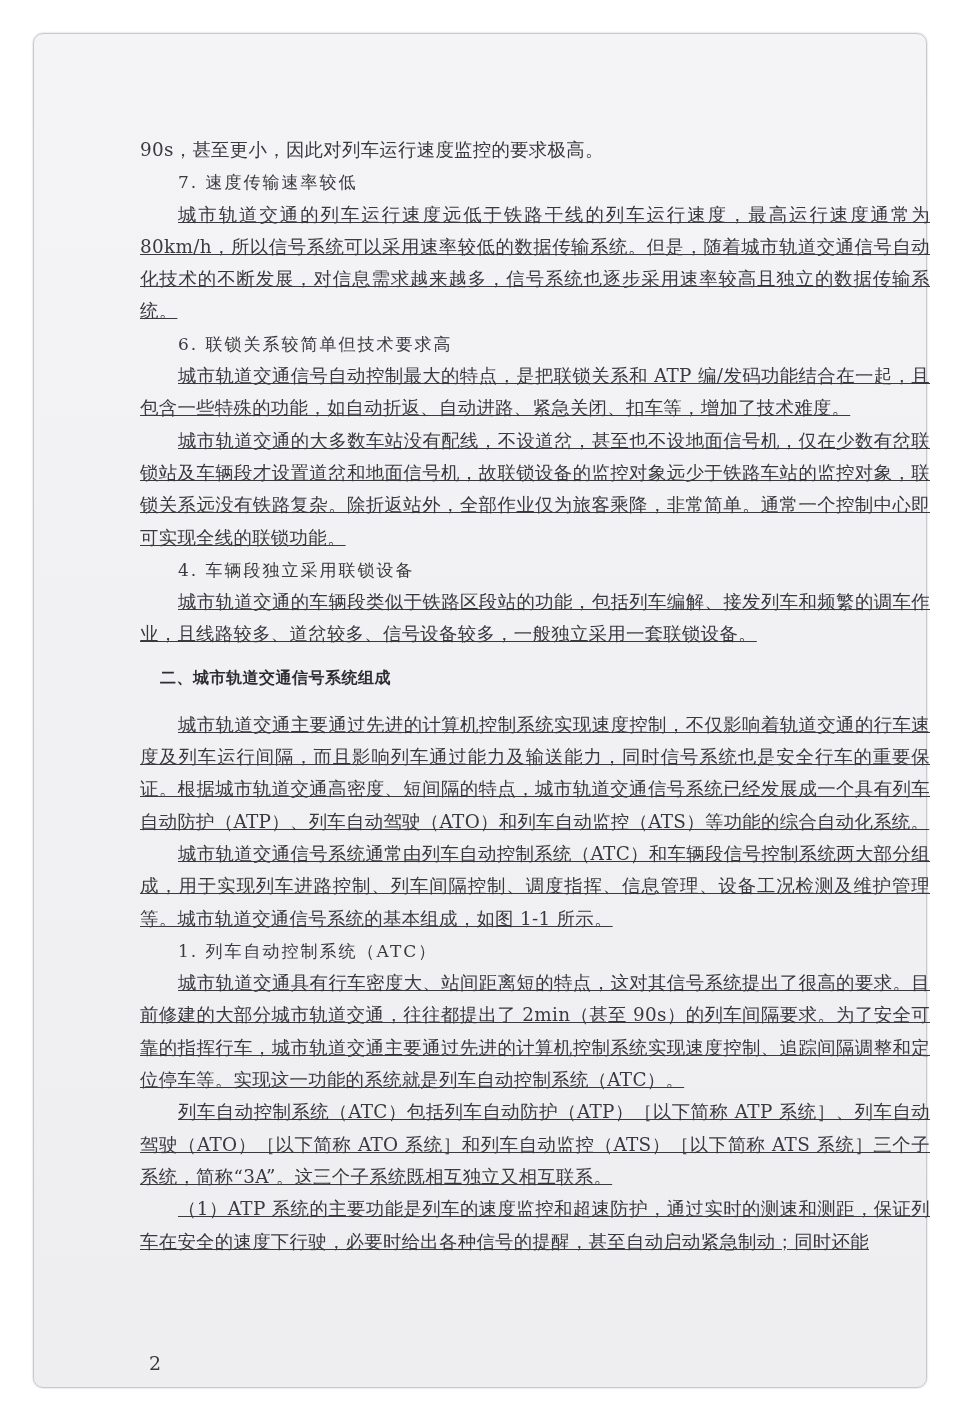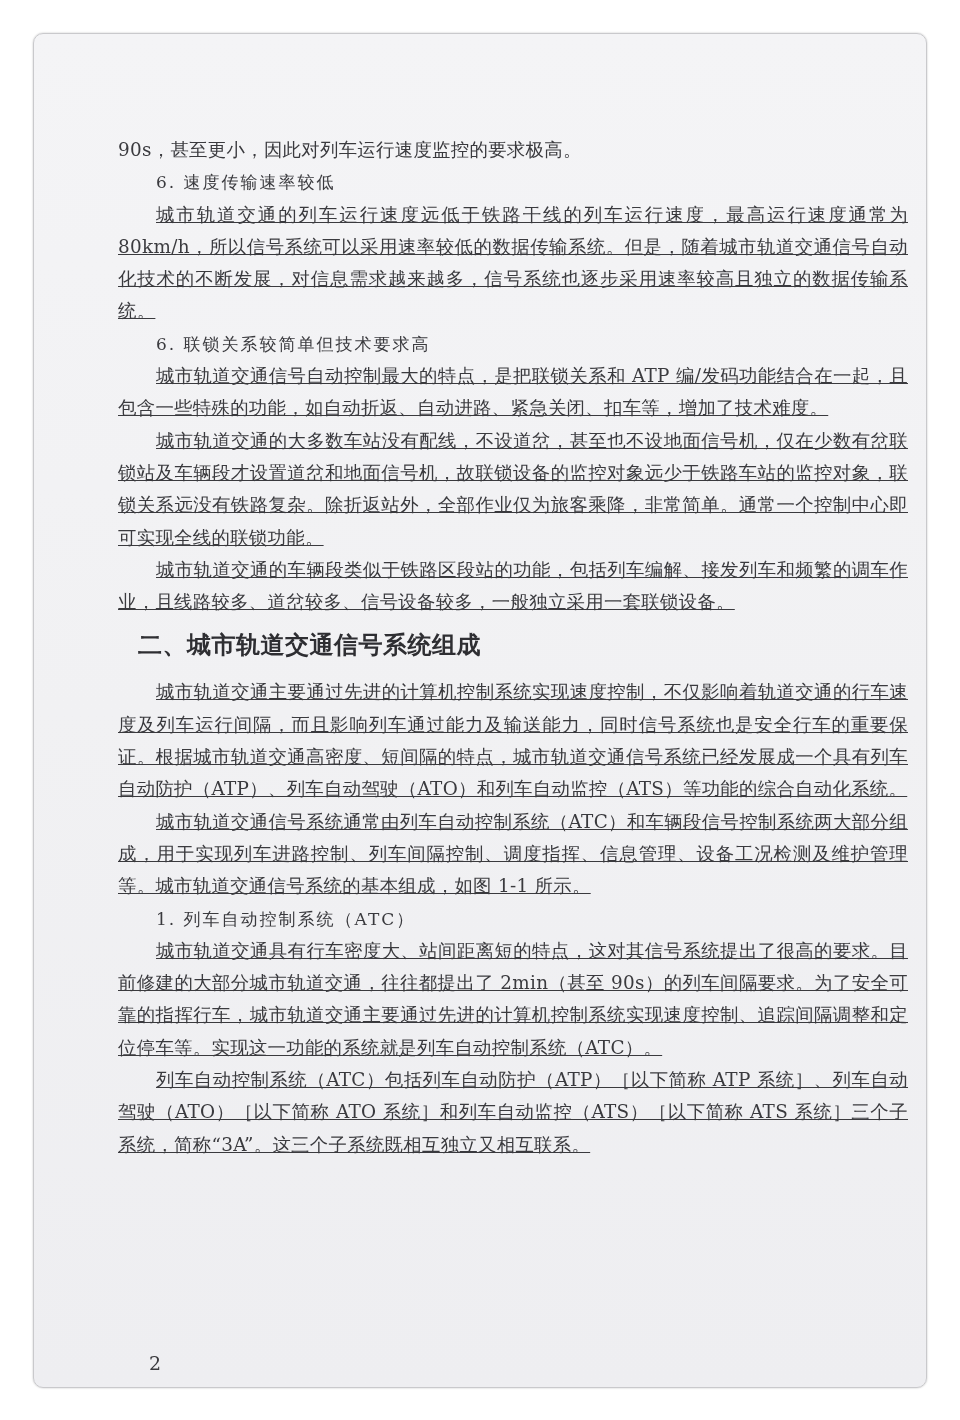--- a/index.html
+++ b/index.html
@@ -7,54 +7,56 @@
     width: 960px; height: 1420px; background: #ffffff; position: relative; overflow: hidden;
     font-family: "DejaVu Serif", "Liberation Serif", serif;
   }
   .page {
     position: absolute; left: 33px; top: 33px; width: 892px; height: 1353px;
     background: linear-gradient(180deg, #f4f4f6 0%, #f1f1f3 50%, #eeeef1 100%);
     border: 1px solid #c9c9cc; border-radius: 10px;
     box-shadow: 0 0 2px rgba(0,0,0,0.25);
   }
   .content {
-    position: absolute; left: 84px; top: 100px; width: 790px;
+    position: absolute; left: 106px; top: 100px; width: 790px;
     color: #3a3a3e;
   }
   .p {
     font-size: 18.4px; line-height: 32.3px; margin: 0;
     text-align: justify; text-align-last: left; letter-spacing: 0.3px;
   }
   .p.indent { text-indent: 38px; text-decoration: underline; }
   .sub {
     font-size: 17px; line-height: 32.3px; margin: 0; padding-left: 38px;
     letter-spacing: 2px; color: #3a3a3e;
   }
   .heading {
     font-family: "DejaVu Sans", "Liberation Sans", sans-serif;
-    font-weight: bold; font-size: 24px; line-height: 26px;
+    font-weight: bold; font-size: 16px; line-height: 26px;
     margin: 14px 0 18px 0; padding-left: 20px; color: #2e2e32; letter-spacing: 0.5px;
   }
   .page-number {
     position: absolute; left: 115px; top: 1318px; font-size: 19px; color: #3a3a3e;
   }
 </style>
 </head>
 <body>
 
 <div class="page">
   <div class="content">
     <p class="p">90s，甚至更小，因此对列车运行速度监控的要求极高。</p>
-    <p class="sub">6. 速度传输速率较低</p>
+    <p class="sub">7. 速度传输速率较低</p>
     <p class="p indent">城市轨道交通的列车运行速度远低于铁路干线的列车运行速度，最高运行速度通常为80km/h，所以信号系统可以采用速率较低的数据传输系统。但是，随着城市轨道交通信号自动化技术的不断发展，对信息需求越来越多，信号系统也逐步采用速率较高且独立的数据传输系统。</p>
     <p class="sub">6. 联锁关系较简单但技术要求高</p>
     <p class="p indent">城市轨道交通信号自动控制最大的特点，是把联锁关系和 ATP 编/发码功能结合在一起，且包含一些特殊的功能，如自动折返、自动进路、紧急关闭、扣车等，增加了技术难度。</p>
     <p class="p indent">城市轨道交通的大多数车站没有配线，不设道岔，甚至也不设地面信号机，仅在少数有岔联锁站及车辆段才设置道岔和地面信号机，故联锁设备的监控对象远少于铁路车站的监控对象，联锁关系远没有铁路复杂。除折返站外，全部作业仅为旅客乘降，非常简单。通常一个控制中心即可实现全线的联锁功能。</p>
+    <p class="sub">4. 车辆段独立采用联锁设备</p>
     <p class="p indent">城市轨道交通的车辆段类似于铁路区段站的功能，包括列车编解、接发列车和频繁的调车作业，且线路较多、道岔较多、信号设备较多，一般独立采用一套联锁设备。</p>
     <h2 class="heading">二、城市轨道交通信号系统组成</h2>
     <p class="p indent">城市轨道交通主要通过先进的计算机控制系统实现速度控制，不仅影响着轨道交通的行车速度及列车运行间隔，而且影响列车通过能力及输送能力，同时信号系统也是安全行车的重要保证。根据城市轨道交通高密度、短间隔的特点，城市轨道交通信号系统已经发展成一个具有列车自动防护（ATP）、列车自动驾驶（ATO）和列车自动监控（ATS）等功能的综合自动化系统。</p>
     <p class="p indent">城市轨道交通信号系统通常由列车自动控制系统（ATC）和车辆段信号控制系统两大部分组成，用于实现列车进路控制、列车间隔控制、调度指挥、信息管理、设备工况检测及维护管理等。城市轨道交通信号系统的基本组成，如图 1-1 所示。</p>
     <p class="sub">1. 列车自动控制系统（ATC）</p>
     <p class="p indent">城市轨道交通具有行车密度大、站间距离短的特点，这对其信号系统提出了很高的要求。目前修建的大部分城市轨道交通，往往都提出了 2min（甚至 90s）的列车间隔要求。为了安全可靠的指挥行车，城市轨道交通主要通过先进的计算机控制系统实现速度控制、追踪间隔调整和定位停车等。实现这一功能的系统就是列车自动控制系统（ATC）。</p>
     <p class="p indent">列车自动控制系统（ATC）包括列车自动防护（ATP）［以下简称 ATP 系统］、列车自动驾驶（ATO）［以下简称 ATO 系统］和列车自动监控（ATS）［以下简称 ATS 系统］三个子系统，简称“3A”。这三个子系统既相互独立又相互联系。</p>
+    <p class="p indent">（1）ATP 系统的主要功能是列车的速度监控和超速防护，通过实时的测速和测距，保证列车在安全的速度下行驶，必要时给出各种信号的提醒，甚至自动启动紧急制动；同时还能</p>
   </div>
   <div class="page-number">2</div>
 </div>
 
 </body></html>

